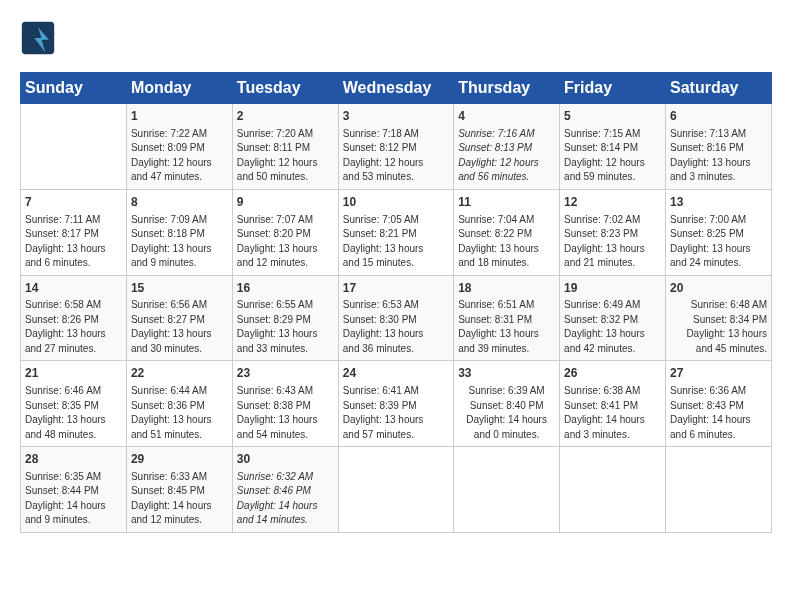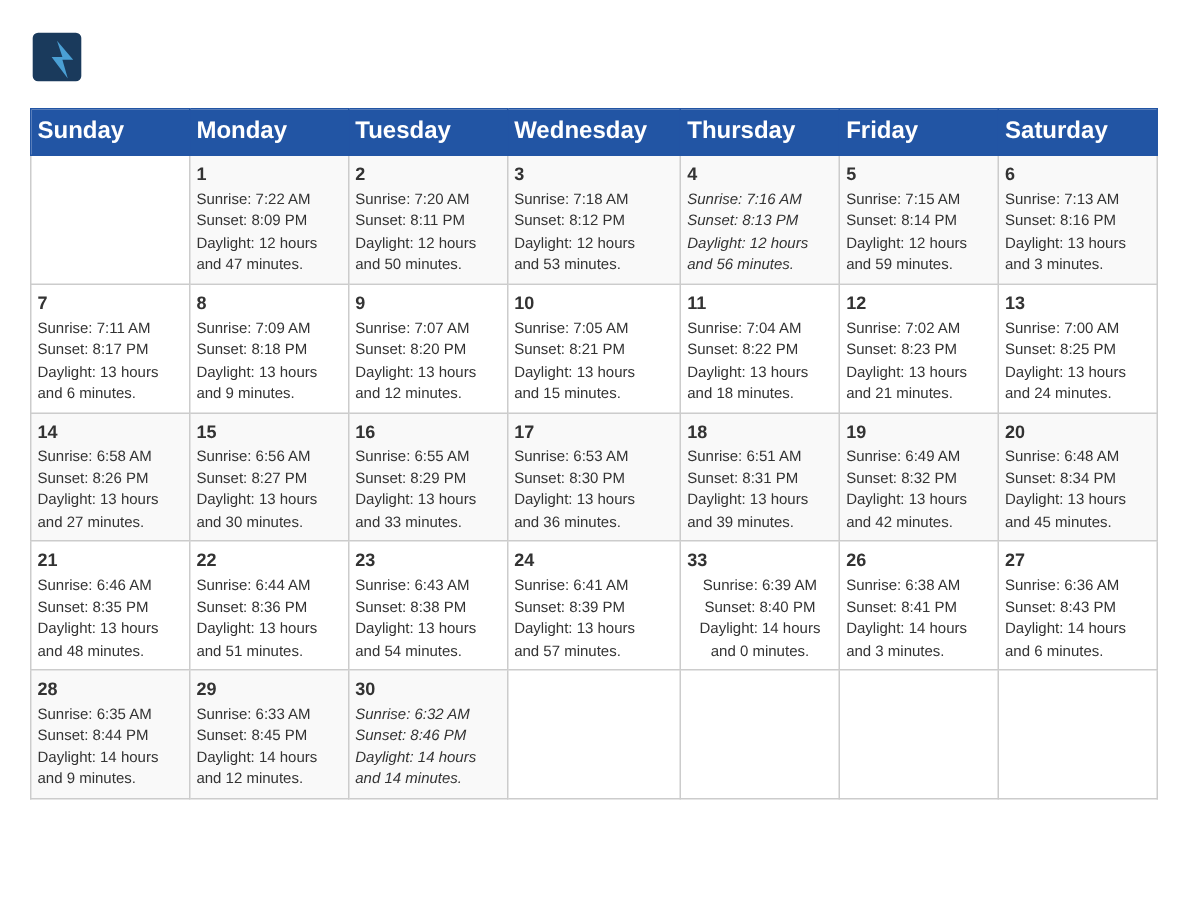--- a/index.html
+++ b/index.html
@@ -257,21 +257,21 @@
         </td>
         <td>
           <span class="day-number">19</span>
           <div class="cell-content" style="white-space: pre-line;">Sunrise: 6:49 AM
 Sunset: 8:32 PM
 Daylight: 13 hours
 and 42 minutes.</div>
         </td>
         <td>
           <span class="day-number">20</span>
-          <div class="cell-content" style="white-space: pre-line;">Sunrise: 6:48 AM
+          <div class="cell-content" style="white-space: pre-line; text-align: right;">Sunrise: 6:48 AM
 Sunset: 8:34 PM
 Daylight: 13 hours
 and 45 minutes.</div>
         </td>
       </tr>
       <tr>
         <td>
           <span class="day-number">21</span>
           <div class="cell-content" style="white-space: pre-line;">Sunrise: 6:46 AM
 Sunset: 8:35 PM

